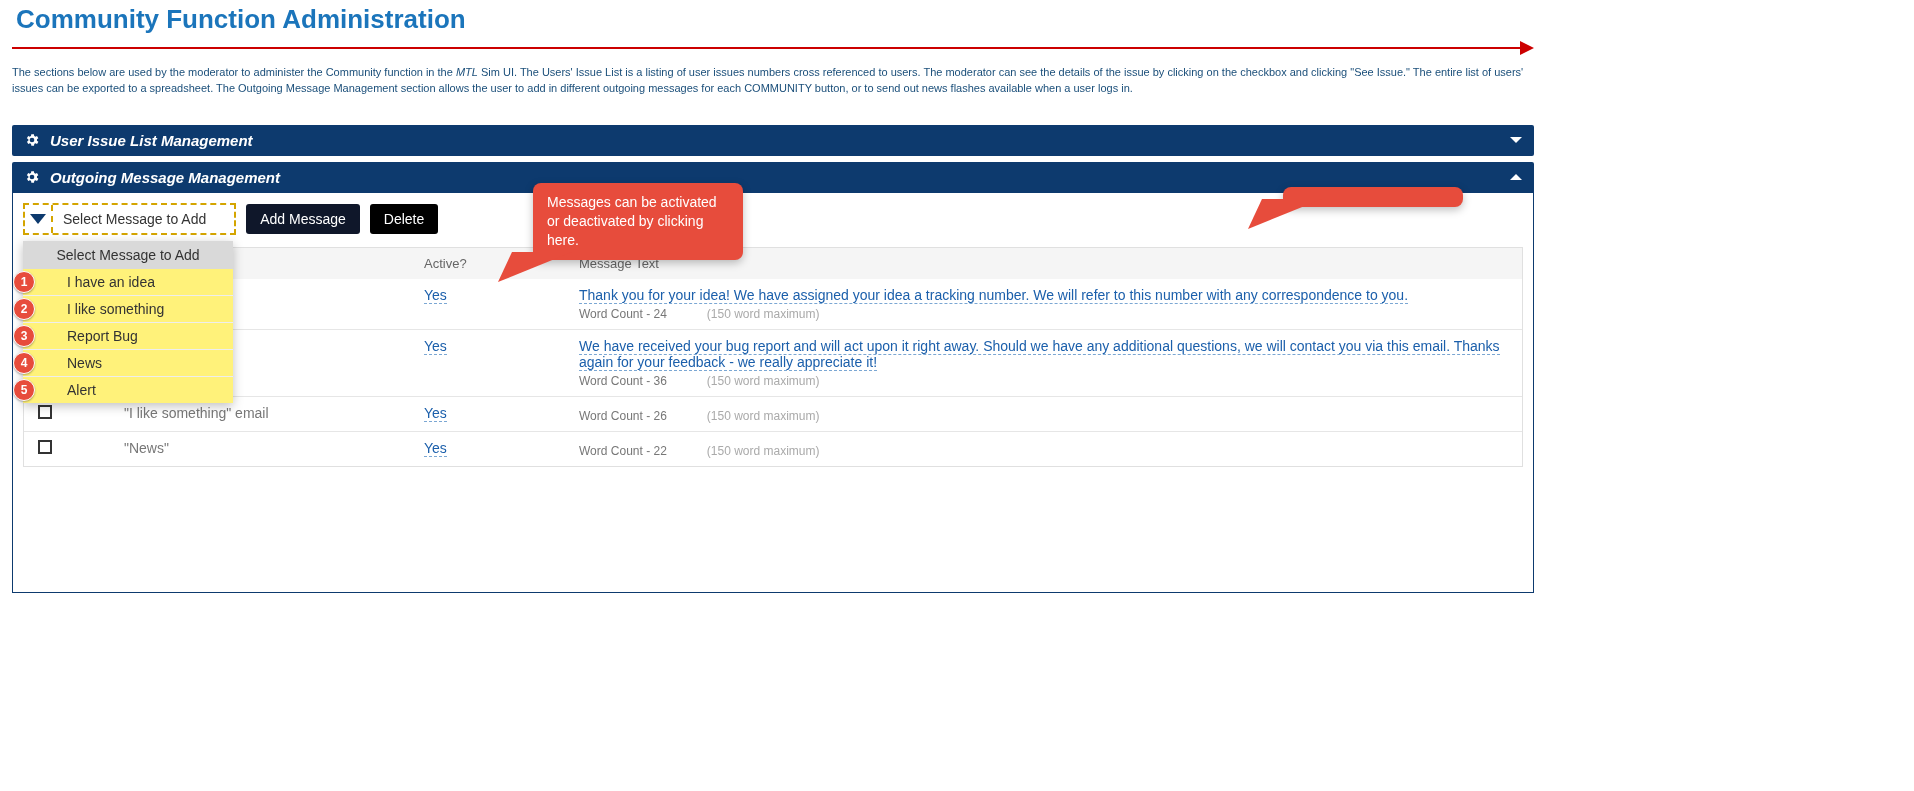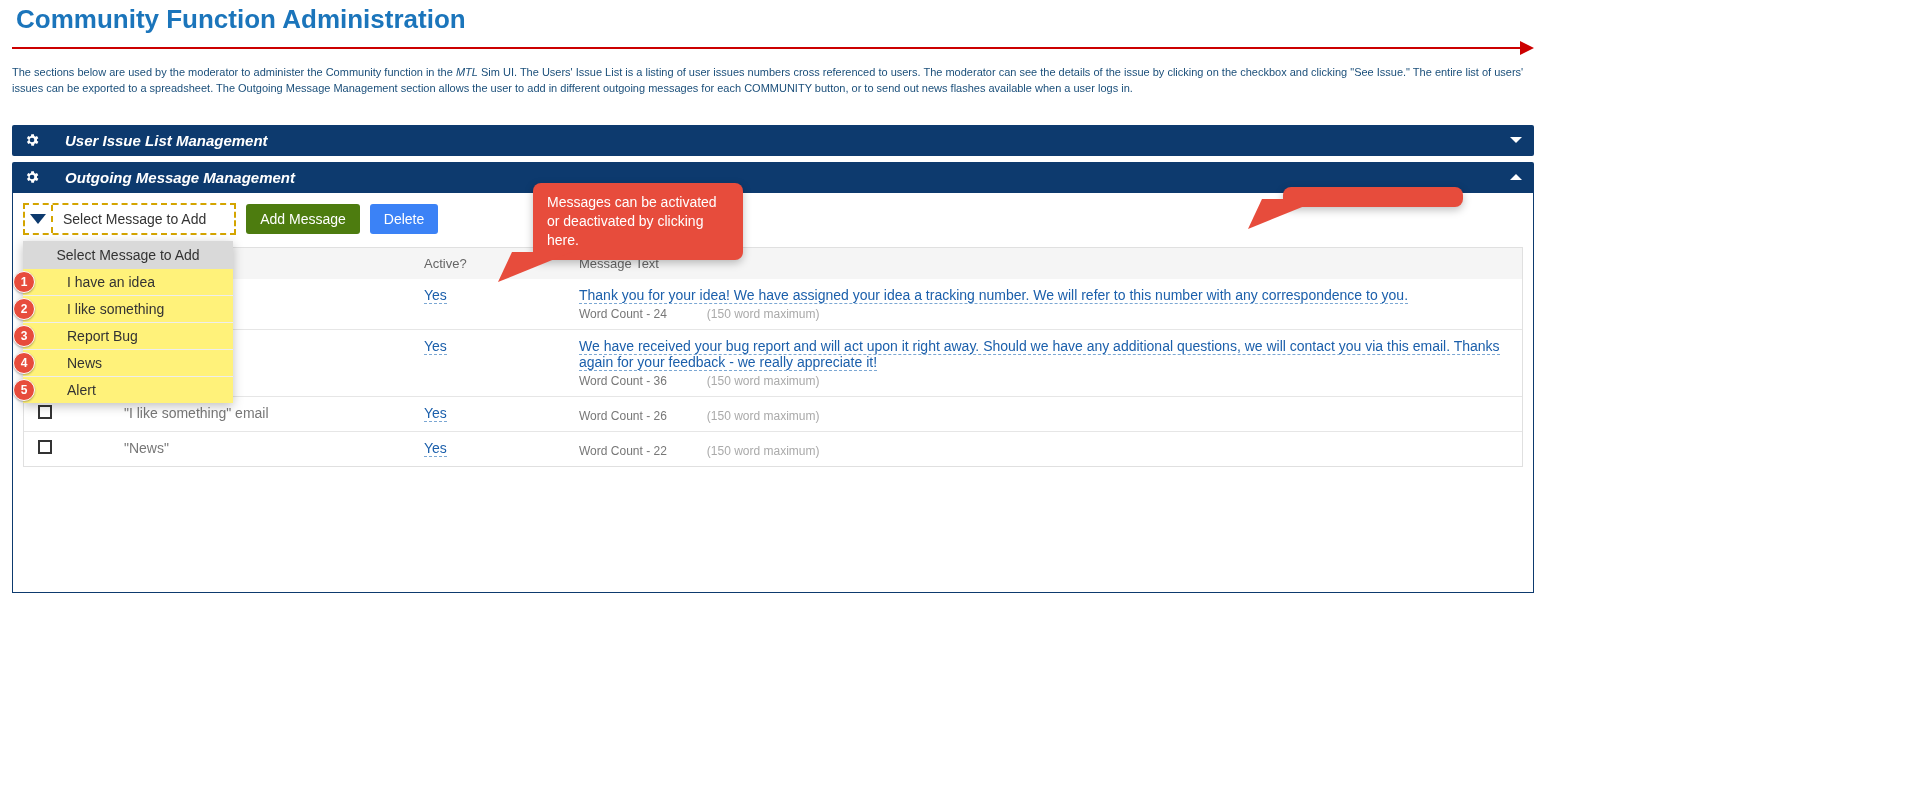--- a/index.html
+++ b/index.html
@@ -6,21 +6,21 @@
   body { font-family: "Segoe UI", Arial, sans-serif; font-size: 14px; color: #222; background: #fff; }
   .page { padding: 0 12px 12px 12px; width: 1546px; }
   .page-title { color: #1b75bb; font-size: 26px; font-weight: 700; padding: 4px 0 6px 4px; }
   .arrow-rule { position: relative; height: 14px; margin: 0 0 10px 0; }
   .arrow-rule .line { border-top: 2px solid #cc0000; position: absolute; left: 0; right: 14px; top: 6px; }
   .arrow-rule .head { position: absolute; right: 0; top: 0; width: 0; height: 0; border-top: 7px solid transparent; border-bottom: 7px solid transparent; border-left: 14px solid #cc0000; }
   .intro { color: #1b4f7a; font-size: 11px; line-height: 1.45; }
   .intro .ital { font-style: italic; }
 
   .panel { margin-top: 20px; background: #0d3a6e; color: #fff; border-radius: 2px; }
-  .panel-header { display: flex; align-items: center; padding: 7px 12px; cursor: pointer; gap: 15px; }
+  .panel-header { display: flex; align-items: center; padding: 7px 12px; cursor: pointer; }
   .panel-header .gear { margin-right: 10px; display: inline-flex; }
   .panel-header .title { font-style: italic; font-weight: 600; font-size: 15px; }
   .panel-header .spacer { flex: 1; }
   .panel-header .caret { width: 0; height: 0; }
   .caret-down { border-left: 6px solid transparent; border-right: 6px solid transparent; border-top: 6px solid #fff; }
   .caret-up   { border-left: 6px solid transparent; border-right: 6px solid transparent; border-bottom: 6px solid #fff; }
 
   .panel-body { background: #fff; color: #222; border: 1px solid #0d3a6e; border-top: none; padding: 10px; position: relative; min-height: 400px; }
 
   .toolbar { display: flex; align-items: center; gap: 10px; }
@@ -33,22 +33,22 @@
   .dd-menu .dd-head { background: #d9d9d9; color: #333; text-align: center; padding: 6px 10px; font-size: 14px; }
   .dd-menu .dd-list { background: #fff; }
   .dd-menu .dd-item { display: flex; align-items: center; background: #fff27a; border-top: 1px solid #eee; }
   .dd-menu .dd-item.sel { background: #fff27a; }
   .dd-menu .dd-item .dd-text { padding: 5px 14px 5px 44px; color: #333; font-size: 14px; flex: 1; cursor: pointer; }
   .dd-menu .dd-item:first-child { border-top: none; }
 
   .badge { position: absolute; left: -10px; width: 22px; height: 22px; background: #e74c3c; color: #fff; border-radius: 50%; display: flex; align-items: center; justify-content: center; font-size: 12px; font-weight: 600; box-shadow: 0 1px 2px rgba(0,0,0,0.3); border: 1px solid #fff; }
 
   .btn { border: none; border-radius: 3px; padding: 7px 14px; font-size: 14px; color: #fff; cursor: pointer; }
-  .btn-blue { background: #4d7c0f; }
-  .btn-red  { background: #3b82f6; }
+  .btn-blue { background: #0f172a; }
+  .btn-red  { background: #000000; }
 
   .grid { margin-top: 12px; border: 1px solid #e0e0e0; }
   .grid .row { display: flex; align-items: flex-start; border-top: 1px solid #e6e6e6; }
   .grid .row.head { background: #f5f5f5; color: #666; font-weight: 500; font-size: 13px; }
   .grid .row.head .cell { padding: 8px 10px; }
   .grid .row:first-child { border-top: none; }
   .cell { padding: 8px 10px; }
   .col-chk  { width: 90px;  flex: 0 0 90px; }
   .col-name { width: 300px; flex: 0 0 300px; color: #555; }
   .col-act  { width: 155px; flex: 0 0 155px; }

